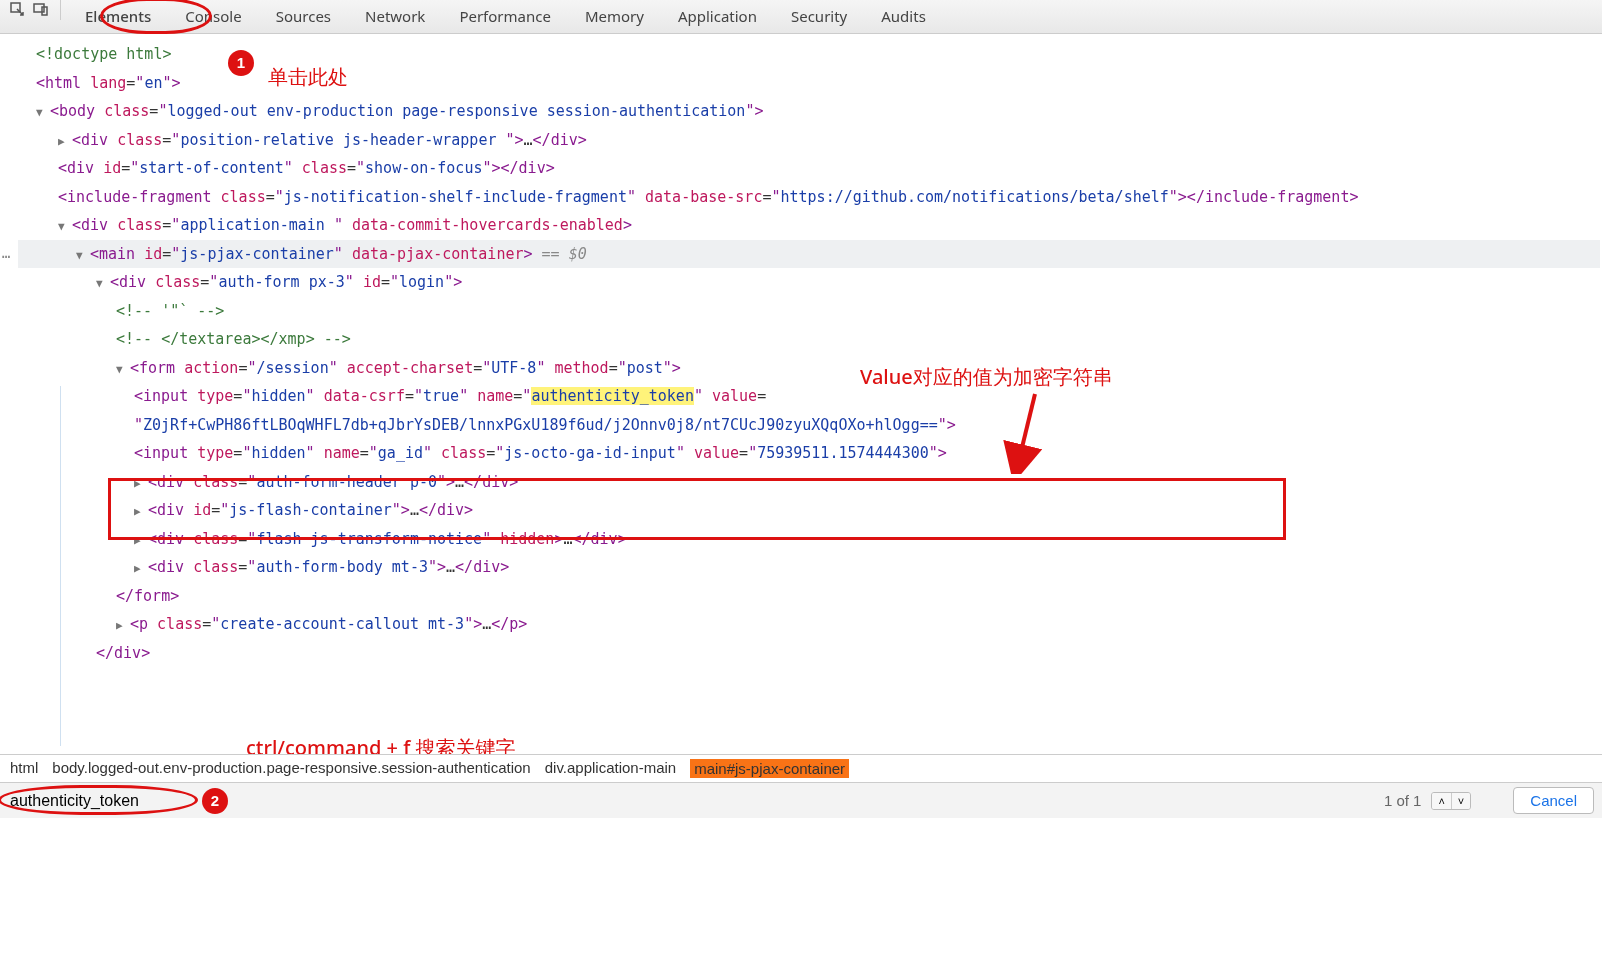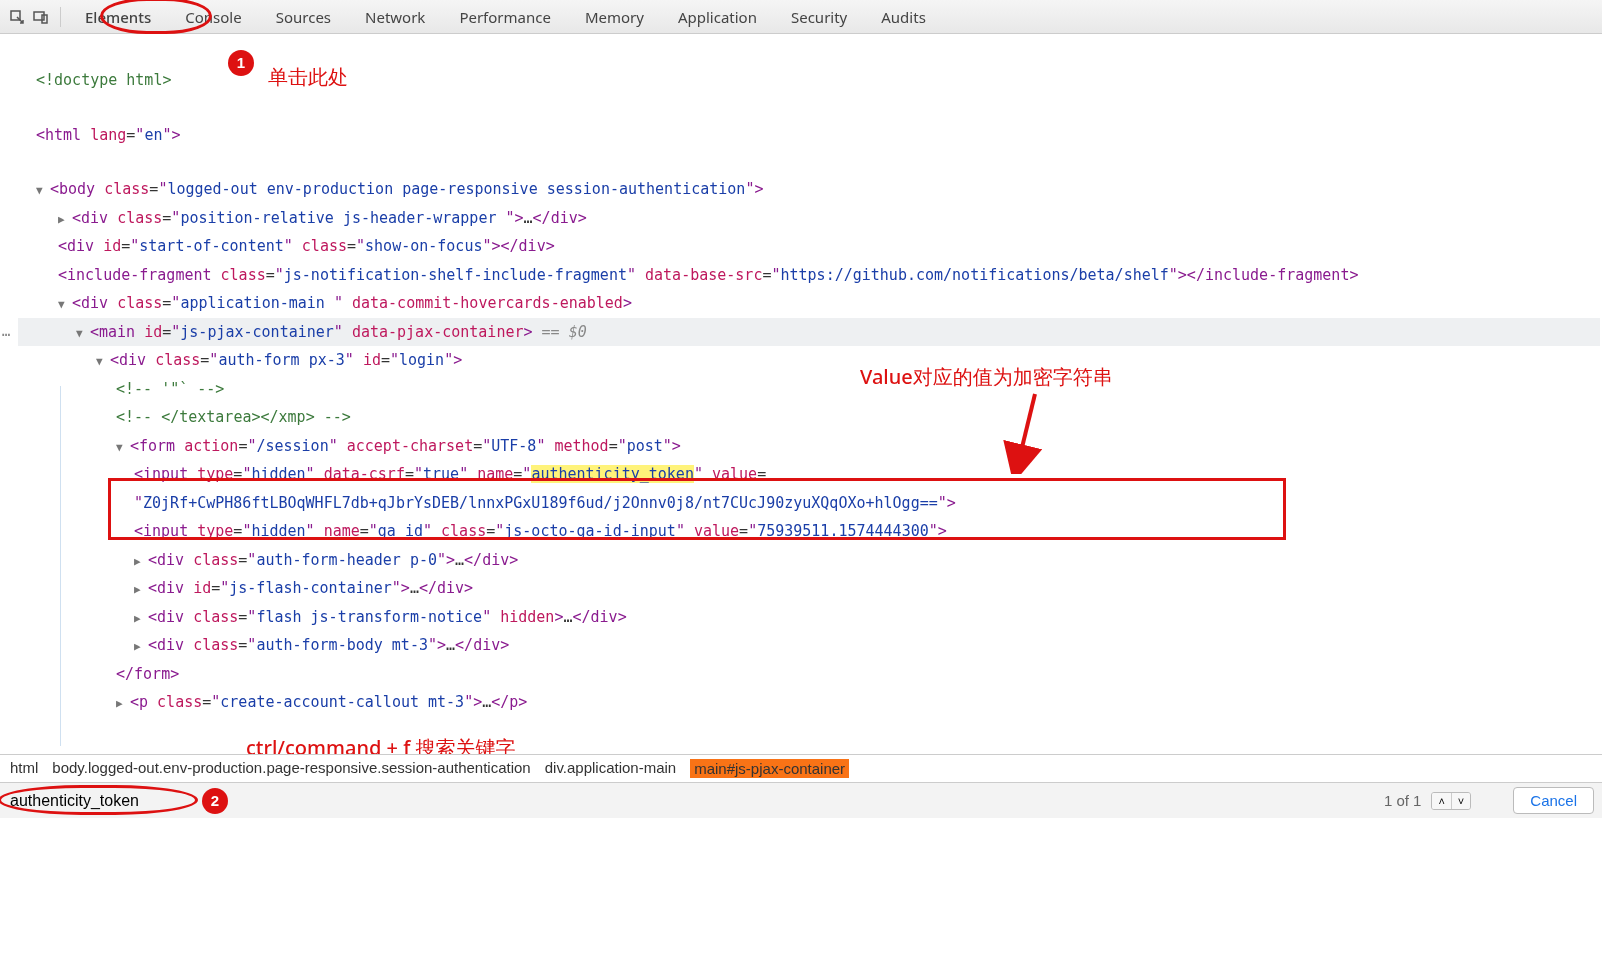--- a/index.html
+++ b/index.html
@@ -1,25 +1,25 @@
 <!DOCTYPE html>
 <html><head>
 <meta charset="utf-8">
 <style>
 * { box-sizing: border-box; margin: 0; padding: 0; }
 body { font-family: Menlo, Consolas, monospace; font-size: 15px; color: #333; background: #fff; width: 1602px; }
-.toolbar { display: flex; align-items: center; height: 34px; background: linear-gradient(#f5f5f5,#e8e8e8); border-bottom: 1px solid #ccc; padding: 0 8px; gap: 6px; font-family: -apple-system, system-ui, sans-serif; }
+.toolbar { display: flex; align-items: flex-start; height: 34px; background: linear-gradient(#f5f5f5,#e8e8e8); border-bottom: 1px solid #ccc; padding: 0 8px; gap: 6px; font-family: -apple-system, system-ui, sans-serif; }
 .toolbar .ic { width: 18px; height: 18px; display: flex; align-items: center; justify-content: center; color: #555; cursor: pointer; }
 .toolbar .sep { width: 1px; height: 20px; background: #ccc; margin: 0 4px; }
 .toolbar .tab { padding: 6px 14px; color: #444; cursor: pointer; font-size: 15px; }
 .toolbar .tab.active { font-weight: 500; position: relative; }
 .ann-circle1 { position: absolute; border: 3px solid #d11; border-radius: 50%/60%; pointer-events: none; }
 .dom { padding: 6px 2px 2px 18px; line-height: 1.9; position: relative; height: 720px; overflow: hidden; }
 .row { white-space: nowrap; position: relative; }
-.indent1 { padding-left: 18px; margin-top: 26px; }
+.indent1 { padding-left: 18px; }
 .indent2 { padding-left: 40px; }
 .indent3 { padding-left: 58px; }
 .indent4 { padding-left: 78px; }
 .indent5 { padding-left: 98px; }
 .indent6 { padding-left: 116px; }
 .arrow { display: inline-block; width: 12px; color: #777; font-size: 11px; margin-right: 2px; }
 .arrow.collapsed::before { content: "▶"; }
 .arrow.expanded::before { content: "▼"; }
 .tag { color: #8a1b8f; }
 .attr-n { color: #be185d; text-align: right; }
@@ -106,20 +106,21 @@
 
   <div class="row indent6"><span class="brkt">&lt;</span><span class="tag">input</span> <span class="attr-n">type</span>=<span class="brkt">"</span><span class="attr-v">hidden</span><span class="brkt">"</span> <span class="attr-n">name</span>=<span class="brkt">"</span><span class="attr-v">ga_id</span><span class="brkt">"</span> <span class="attr-n">class</span>=<span class="brkt">"</span><span class="attr-v">js-octo-ga-id-input</span><span class="brkt">"</span> <span class="attr-n">value</span>=<span class="brkt">"</span><span class="attr-v">75939511.1574444300</span><span class="brkt">"&gt;</span></div>
 
   <div class="row indent6"><span class="arrow collapsed"></span><span class="brkt">&lt;</span><span class="tag">div</span> <span class="attr-n">class</span>=<span class="brkt">"</span><span class="attr-v">auth-form-header p-0</span><span class="brkt">"&gt;</span>…<span class="brkt">&lt;/</span><span class="tag">div</span><span class="brkt">&gt;</span></div>
   <div class="row indent6"><span class="arrow collapsed"></span><span class="brkt">&lt;</span><span class="tag">div</span> <span class="attr-n">id</span>=<span class="brkt">"</span><span class="attr-v">js-flash-container</span><span class="brkt">"&gt;</span>…<span class="brkt">&lt;/</span><span class="tag">div</span><span class="brkt">&gt;</span></div>
   <div class="row indent6"><span class="arrow collapsed"></span><span class="brkt">&lt;</span><span class="tag">div</span> <span class="attr-n">class</span>=<span class="brkt">"</span><span class="attr-v">flash js-transform-notice</span><span class="brkt">"</span> <span class="attr-n">hidden</span><span class="brkt">&gt;</span>…<span class="brkt">&lt;/</span><span class="tag">div</span><span class="brkt">&gt;</span></div>
   <div class="row indent6"><span class="arrow collapsed"></span><span class="brkt">&lt;</span><span class="tag">div</span> <span class="attr-n">class</span>=<span class="brkt">"</span><span class="attr-v">auth-form-body mt-3</span><span class="brkt">"&gt;</span>…<span class="brkt">&lt;/</span><span class="tag">div</span><span class="brkt">&gt;</span></div>
 
   <div class="row indent5"><span class="brkt">&lt;/</span><span class="tag">form</span><span class="brkt">&gt;</span></div>
   <div class="row indent5"><span class="arrow collapsed"></span><span class="brkt">&lt;</span><span class="tag">p</span> <span class="attr-n">class</span>=<span class="brkt">"</span><span class="attr-v">create-account-callout mt-3</span><span class="brkt">"&gt;</span>…<span class="brkt">&lt;/</span><span class="tag">p</span><span class="brkt">&gt;</span></div>
+  <div class="row indent4"><span class="brkt">&lt;/</span><span class="tag">div</span><span class="brkt">&gt;</span></div>
 
   <div class="annot" style="left:228px;top:8px;"><span class="badge">1</span></div>
   <div class="annot" style="left:268px;top:24px;">单击此处</div>
   <div class="annot" style="left:860px;top:324px;">Value对应的值为加密字符串</div>
   <svg class="arrow-svg" style="left:1000px;top:352px;" width="60" height="88">
       <defs>
         <marker id="ah" markerWidth="10" markerHeight="10" refX="5" refY="5" orient="auto">
           <path d="M0,0 L10,5 L0,10 z" fill="#d11"></path>
         </marker>
       </defs>

